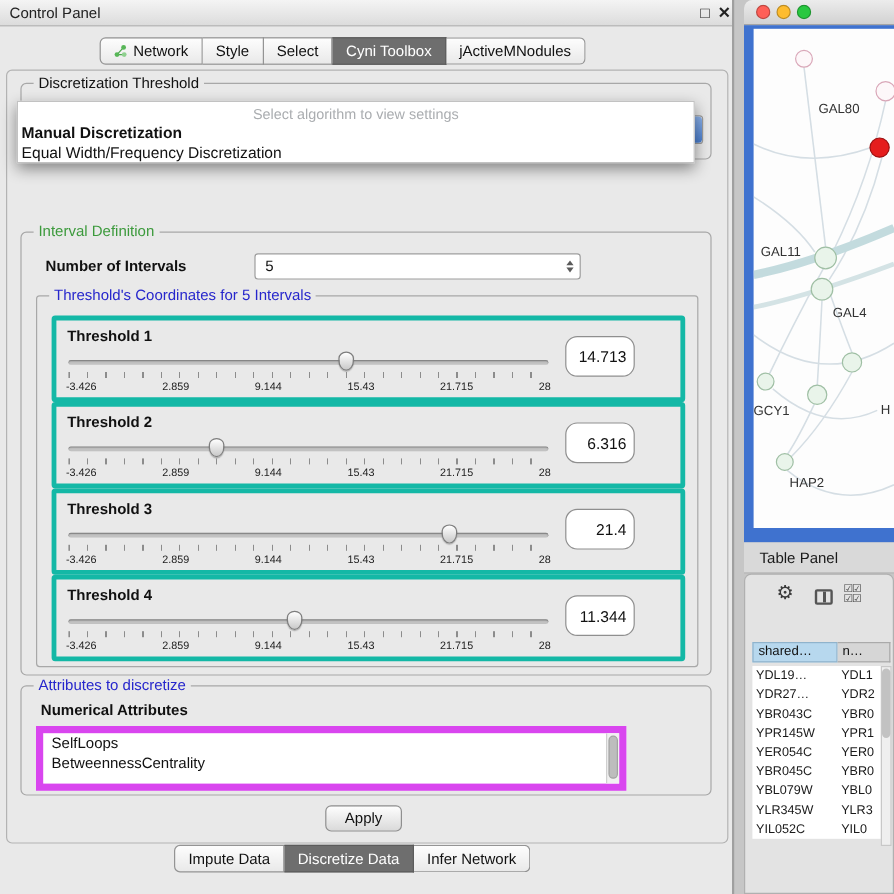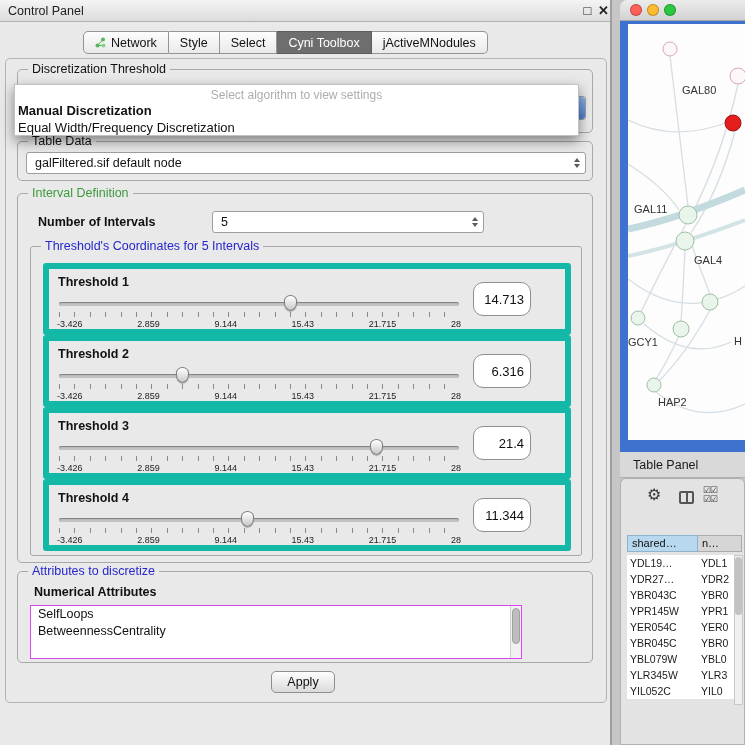--- a/index.html
+++ b/index.html
@@ -34,32 +34,32 @@
   .blue-stepper .tri-up{border-bottom-color:#fff;}
   .blue-stepper .tri-dn{border-top-color:#fff;}
 
   
   .overlay{position:absolute;left:8px;top:25px;width:565px;height:52px;background:#fff;border:1px solid #c2c2c2;box-shadow:0 5px 12px rgba(0,0,0,.45);z-index:50;}
   .overlay .hint{position:absolute;left:0;right:0;top:3px;text-align:center;font-size:12px;color:#aaadb0;}
   .overlay .opt{position:absolute;left:2px;right:2px;height:17px;font-size:13px;line-height:17px;padding-left:1px;}
   .overlay .opt.bold{font-weight:bold;}
 
   
-  .thr-box{position:absolute;left:12px;width:528px;height:72px;border:6px solid #14b8a6;border-radius:3px;}
+  .thr-box{position:absolute;left:12px;width:528px;height:72px;border:4px solid #14b8a6;border-radius:3px;}
   .thr-label{position:absolute;left:9px;top:6px;font-weight:bold;font-size:12.5px;}
   .slider{position:absolute;left:8px;top:24px;width:404px;height:38px;}
   .track{position:absolute;left:2px;right:2px;top:9px;height:4px;background:#c2c2c2;border-radius:2px;box-shadow:inset 0 1px 1px rgba(0,0,0,.35);}
   .thumb{position:absolute;top:2px;width:13px;height:16px;margin-left:-6px;background:linear-gradient(#ffffff,#c9c9c9);border:1px solid #7d7d7d;border-radius:7px 7px 7px 7px/6px 6px 9px 9px;box-shadow:0 1px 1px rgba(0,0,0,.25);}
   .ticks{position:absolute;left:2px;right:2px;top:19px;height:5px;background:repeating-linear-gradient(90deg,#8c8c8c 0 1px,transparent 1px 15.4px);}
   .scale{position:absolute;left:0;right:0;top:26px;display:flex;justify-content:space-between;font-size:9px;color:#222;}
   .valuebox{position:absolute;left:424px;top:13px;width:58px;height:34px;border:1px solid #8f8f8f;border-radius:10px;background:#fff;font-family:"Liberation Sans",sans-serif;font-size:13px;text-align:right;padding-right:6px;color:#111;}
 
   
   .attr-sub{position:absolute;left:16px;top:13px;font-weight:bold;font-size:12.5px;}
-  .attr-list{position:absolute;left:12px;top:33px;width:492px;height:54px;background:#fff;border:1px solid #d946ef;overflow:hidden;font-size:12.5px;}
+  .attr-list{position:absolute;left:12px;top:33px;width:492px;height:54px;background:#fff;border:6px solid #d946ef;overflow:hidden;font-size:12.5px;}
   .attr-item{padding:1px 0 1px 7px;line-height:15px;}
   .vscroll{position:absolute;right:0;top:0;bottom:0;width:11px;background:#f1f1f1;border-left:1px solid #cfcfcf;}
   .vscroll .vthumb{position:absolute;left:1px;right:1px;top:2px;height:36px;background:#bdbdbd;border:1px solid #a2a2a2;border-radius:5px;}
 
   .apply-btn{position:absolute;left:265px;top:612px;width:64px;height:22px;border:1px solid #8f8f8f;border-radius:5px;background:linear-gradient(#fefefe,#dadada);font-size:12.5px;text-align:center;line-height:20px;color:#111;}
 
   
   .network-window{position:absolute;left:620px;top:0;width:125px;height:452px;}
   .nw-titlebar{position:absolute;left:0;top:0;right:0;height:21px;background:linear-gradient(#ececec,#d2d2d2);border-bottom:1px solid #a5a5a5;border-radius:7px 0 0 0;}
   .tl{position:absolute;top:4px;width:12px;height:12px;border-radius:50%;border:1px solid rgba(0,0,0,.25);}
@@ -127,30 +127,20 @@
           </div>
       </div>
     </div>
 
     <div class="overlay">
       <div class="hint">Select algorithm to view settings</div>
       <div class="opt bold" style="top:17px;">Manual Discretization</div>
       <div class="opt" style="top:34px;">Equal Width/Frequency Discretization</div>
     </div>
 
-    <div class="group" style="left:11px;top:82px;width:576px;height:40px;">
-      <div class="group-title">Table Data</div>
-      <div class="combo" style="left:8px;top:10px;width:560px;height:22px;">
-        <span>galFiltered.sif default node</span>
-        <div class="stepper">
-            <i class="tri-up"></i>
-            <i class="tri-dn"></i>
-          </div>
-      </div>
-    </div>
 
     <div class="group" style="left:11px;top:134px;width:576px;height:370px;">
       <div class="group-title green">Interval Definition</div>
 
       <div class="abs" style="left:20px;top:21px;font-weight:bold;font-size:12.5px;">Number of Intervals</div>
       <div class="combo" style="left:194px;top:17px;width:272px;height:22px;">
         <span>5</span>
         <div class="stepper">
             <i class="tri-up"></i>
             <i class="tri-dn"></i>
@@ -242,20 +232,31 @@
         <div class="attr-item">BetweennessCentrality</div>
         <div class="vscroll">
             <div class="vthumb"></div>
           </div>
       </div>
     </div>
 
     <button class="apply-btn">Apply</button>
   </div>
 
+  <div class="tabbar abs" style="left:145px;top:704px;">
+    <div class="tab first">
+        <span>Impute Data</span>
+      </div>
+    <div class="tab selected">
+        <span>Discretize Data</span>
+      </div>
+    <div class="tab last">
+        <span>Infer Network</span>
+      </div>
+  </div>
 </div>
 
 <div class="network-window">
   <div class="nw-titlebar">
     <div class="tl" style="left: 10px; background: rgb(255, 95, 87);"></div>
     <div class="tl" style="left: 27px; background: rgb(254, 188, 46);"></div>
     <div class="tl" style="left: 44px; background: rgb(40, 200, 64);"></div>
   </div>
   <div class="nw-frame">
     <div class="nw-canvas">

